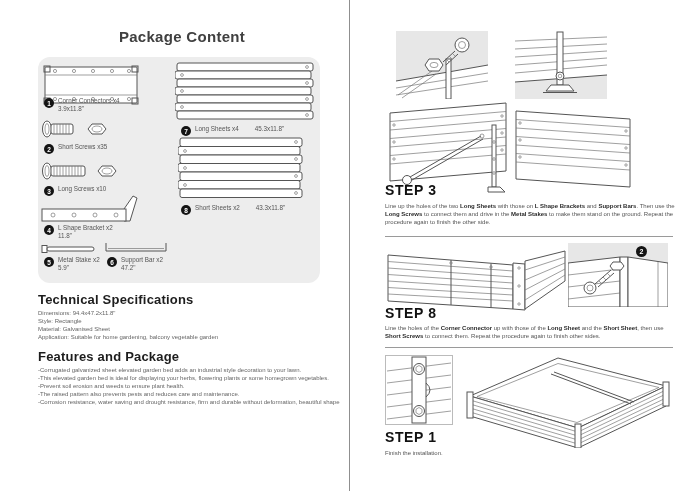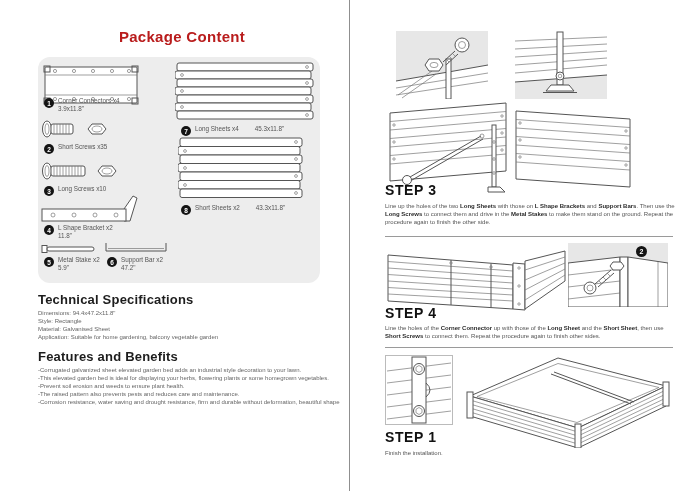--- a/index.html
+++ b/index.html
@@ -1,19 +1,19 @@
 <!DOCTYPE html>
 <html><head>
 <meta charset="utf-8">
 <style>
   html,body{margin:0;padding:0;background:#fff;}
   #page{position:relative;width:679px;height:491px;background:#ffffff;overflow:hidden;
         font-family:"Liberation Sans", sans-serif;color:#333;}
   .abs{position:absolute;}
-  .page-title{left:0;top:28px;width:364px;text-align:center;font-size:15px;font-weight:700;color:#b91c1c;letter-spacing:.3px;}
+  .page-title{left:0;top:28px;width:364px;text-align:center;font-size:15px;font-weight:700;color:#404040;letter-spacing:.3px;}
   .panel{left:38px;top:57px;width:282px;height:226px;background:#ededed;border-radius:12px;}
   .pkg-item{position:absolute;display:flex;gap:4px;align-items:flex-start;}
   .badge{display:inline-flex;flex:0 0 auto;width:10px;height:10px;border-radius:50%;background:#141414;color:#fff;
          font-size:6.5px;font-weight:700;align-items:center;justify-content:center;margin-top:1px;}
   .pkg-label{font-size:6.3px;line-height:7.6px;color:#555;white-space:nowrap;}
   .pkg-dims{font-size:6.3px;line-height:7.6px;color:#555;white-space:nowrap;}
   .pkg-row-dims{margin-left:12px;}
   .sec-title{font-size:13px;font-weight:700;color:#1d1d1d;letter-spacing:.2px;}
   .small-line{font-size:6px;line-height:8px;color:#666;white-space:nowrap;}
   .step-title{font-size:14px;font-weight:700;color:#111;letter-spacing:.6px;}
@@ -230,21 +230,21 @@
   </div>
 
   <div class="abs sec-title" style="left:38px;top:292px;">Technical Specifications</div>
   <div class="abs" style="left:38px;top:309px;">
     <div class="small-line">Dimensions: 94.4x47.2x11.8"</div>
     <div class="small-line">Style: Rectangle</div>
     <div class="small-line">Material: Galvanised Sheet</div>
     <div class="small-line">Application: Suitable for home gardening, balcony vegetable garden</div>
   </div>
 
-  <div class="abs sec-title" style="left:38px;top:349px;">Features and Benefits</div>
+  <div class="abs sec-title" style="left:38px;top:349px;">Features and Package</div>
   <div class="abs" style="left:38px;top:366px;">
     <div class="small-line">-Corrugated galvanized sheet elevated garden bed adds an industrial style decoration to your lawn.</div>
     <div class="small-line">-This elevated garden bed is ideal for displaying your herbs, flowering plants or some homegrown vegetables.</div>
     <div class="small-line">-Prevent soil erosion and weeds to ensure plant health.</div>
     <div class="small-line">-The raised pattern also prevents pests and reduces care and maintenance.</div>
     <div class="small-line">-Corrosion resistance, water saving and drought resistance, firm and durable without deformation, beautiful shape</div>
   </div>
 
   <span class="abs" style="left:396px;top:31px;">
     <svg width="92" height="68" viewBox="0 0 92 68">
@@ -369,21 +369,21 @@
       <line class="ln" x1="27" y1="41" x2="43" y2="27"></line>
         <line class="ln" x1="30" y1="44" x2="46" y2="30"></line>
       <line class="thin" x1="31" y1="38" x2="34" y2="41"></line>
         <line class="thin" x1="35" y1="34" x2="38" y2="37"></line>
         <line class="thin" x1="39" y1="30" x2="42" y2="33"></line>
       <polygon class="lnf" points="45,19 53,19 56,23 53,27 45,27 42,23"></polygon>
     </svg>
   </span>
   <div class="inset-badge" style="left:636px;top:246px;">2</div>
 
-  <div class="abs step-title" style="left:385px;top:305px;">STEP 4</div>
+  <div class="abs step-title" style="left:385px;top:305px;">STEP 8</div>
   <div class="abs step-text" style="left:385px;top:324px;">Line the holes of the <b>Corner Connector</b> up with those of the <b>Long Sheet</b> and the <b>Short Sheet</b>, then use <b>Short Screws</b> to connect them. Repeat the procedure again to finish other sides.</div>
   <div class="abs hdiv" style="left:385px;top:347px;"></div>
 
   <span class="abs" style="left:385px;top:355px;">
     <svg width="68" height="70" viewBox="0 0 68 70">
       <rect x="0.5" y="0.5" width="67" height="69" fill="#fff" stroke="#bbb"></rect>
       <line class="thin" x1="2" y1="16" x2="66" y2="8"></line>
       <line class="thin" x1="2" y1="28" x2="66" y2="20"></line>
       <line class="thin" x1="2" y1="40" x2="66" y2="32"></line>
       <line class="thin" x1="2" y1="52" x2="66" y2="44"></line>

